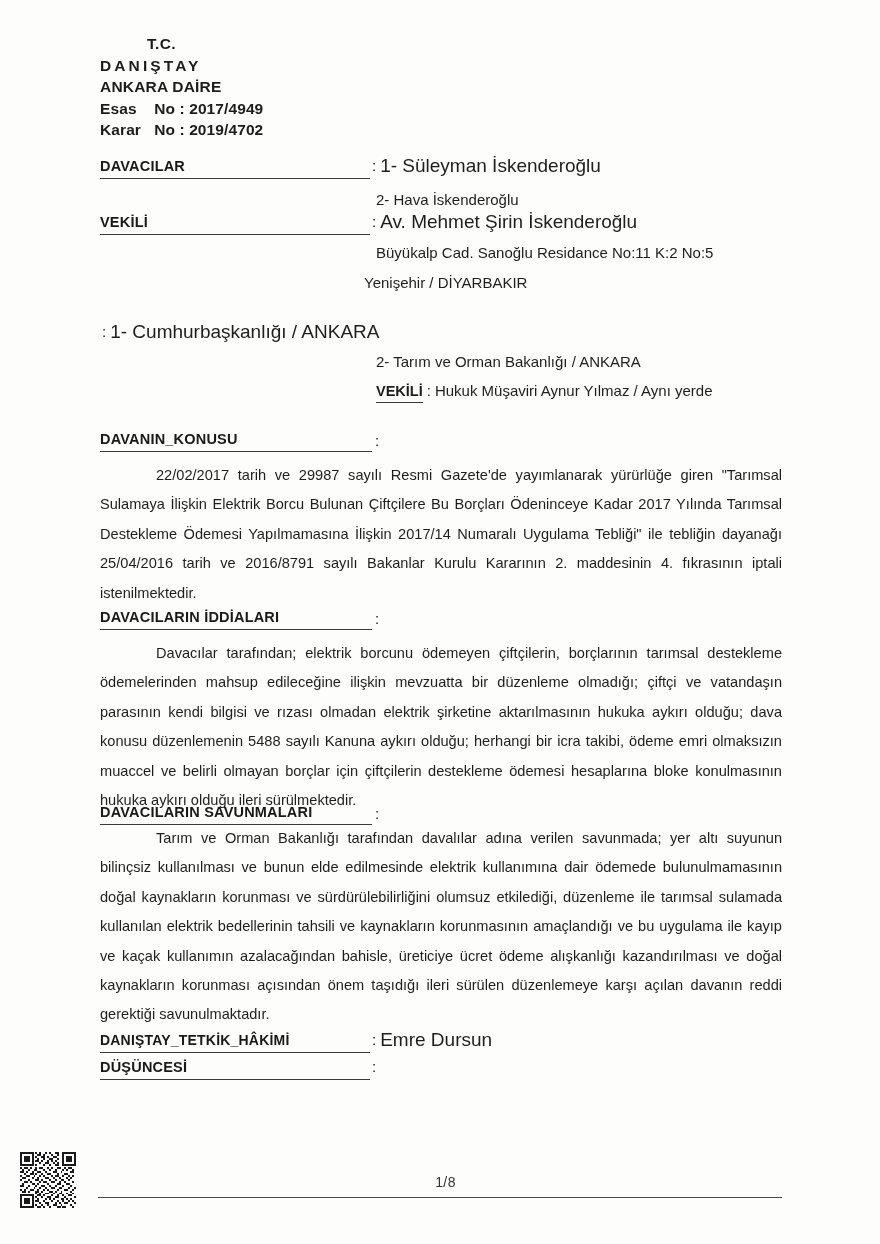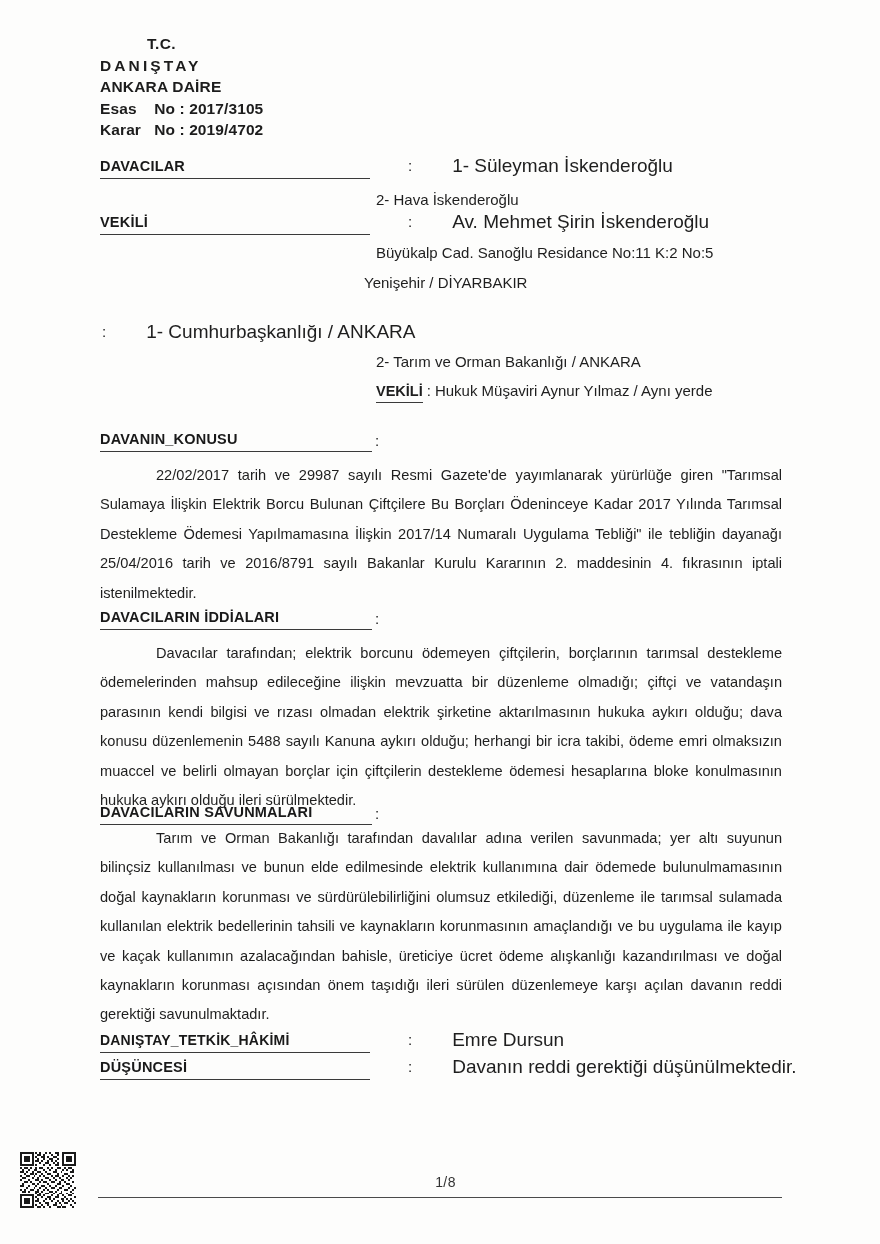--- a/index.html
+++ b/index.html
@@ -44,21 +44,20 @@
   .doc-header .casenum {
     letter-spacing: 0.1px;
     white-space: pre;
   }
 
   
   .field {
     position: absolute;
     display: flex;
     align-items: flex-start;
-    gap: 36px;
   }
   .field-label {
     position: relative;
     width: 270px;
     flex: 0 0 270px;
     font-weight: bold;
     font-size: 14.5px;
     line-height: 20px;
     color: #191919;
     border-bottom: 1.6px solid #3a3a3a;
@@ -187,21 +186,21 @@
 </style>
 </head>
 <body>
 
 <div class="page">
 
   <div class="doc-header">
     <div class="tc">T.C.</div>
     <div class="court">DANIŞTAY</div>
     <div class="chamber">ANKARA DAİRE</div>
-    <div class="casenum">Esas    No : 2017/3105</div>
+    <div class="casenum">Esas    No : 2017/4949</div>
     <div class="casenum">Karar   No : 2019/4702</div>
   </div>
 
   <div class="field" style="left:100px; top:156px;">
     <div class="field-label">DAVACILAR</div>
     <div class="field-colon">:</div>
     <div class="field-value">1- Süleyman İskenderoğlu</div>
   </div>
   <div class="cont-line" style="left:376px; top:190px;">2- Hava İskenderoğlu</div>
 
@@ -245,21 +244,20 @@
 
   <div class="field" style="left:100px; top:1030px;">
     <div class="field-label" style="font-size:14px;">DANIŞTAY_TETKİK_HÂKİMİ</div>
     <div class="field-colon">:</div>
     <div class="field-value">Emre Dursun</div>
   </div>
 
   <div class="field" style="left:100px; top:1057px;">
     <div class="field-label">DÜŞÜNCESİ</div>
     <div class="field-colon">:</div>
-    <div class="field-value">Davanın reddi gerektiği düşünülmektedir.</div>
   </div>
 
   <div class="qr">
     <svg viewBox="0 0 29 29" width="56" height="56" shape-rendering="crispEdges" aria-hidden="true">
       <rect width="29" height="29" fill="#ffffff"></rect>
       <g fill="#1a1a1a">
         <rect x="0" y="0" width="7" height="1"></rect>
           <rect x="0" y="6" width="7" height="1"></rect>
         <rect x="0" y="0" width="1" height="7"></rect>
           <rect x="6" y="0" width="1" height="7"></rect>

